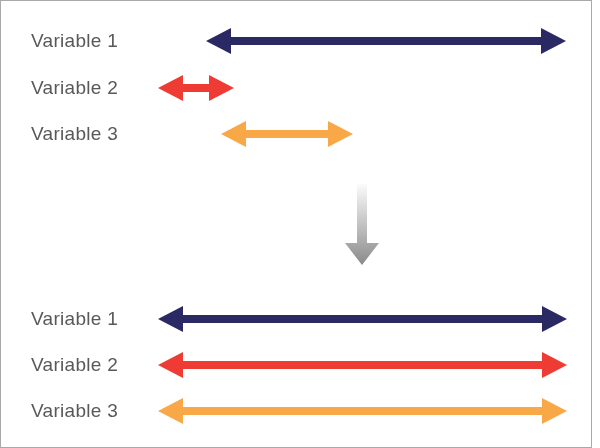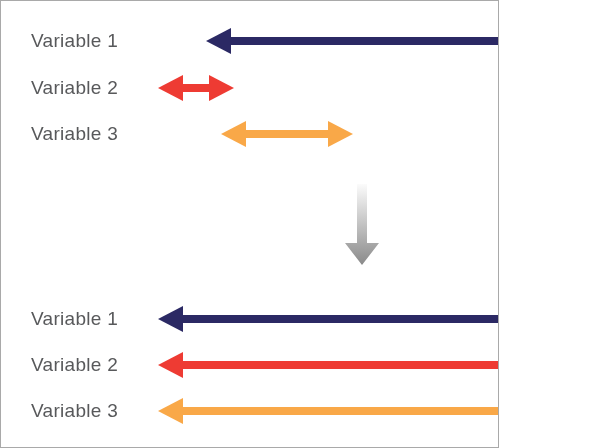--- a/index.html
+++ b/index.html
@@ -3,21 +3,21 @@
 <meta charset="utf-8">
 <style>
   html, body {
     margin: 0;
     padding: 0;
     background: #ffffff;
     font-family: "Liberation Sans", sans-serif;
   }
   .canvas {
     position: relative;
-    width: 499px;
+    width: 592px;
     height: 448px;
     box-sizing: border-box;
     background: var(--bg, #ffffff);
     border: 1px solid var(--border, #a9a9a9);
     overflow: hidden;
     text-align: right;
   }
   .row {
     position: absolute;
     left: 0;

